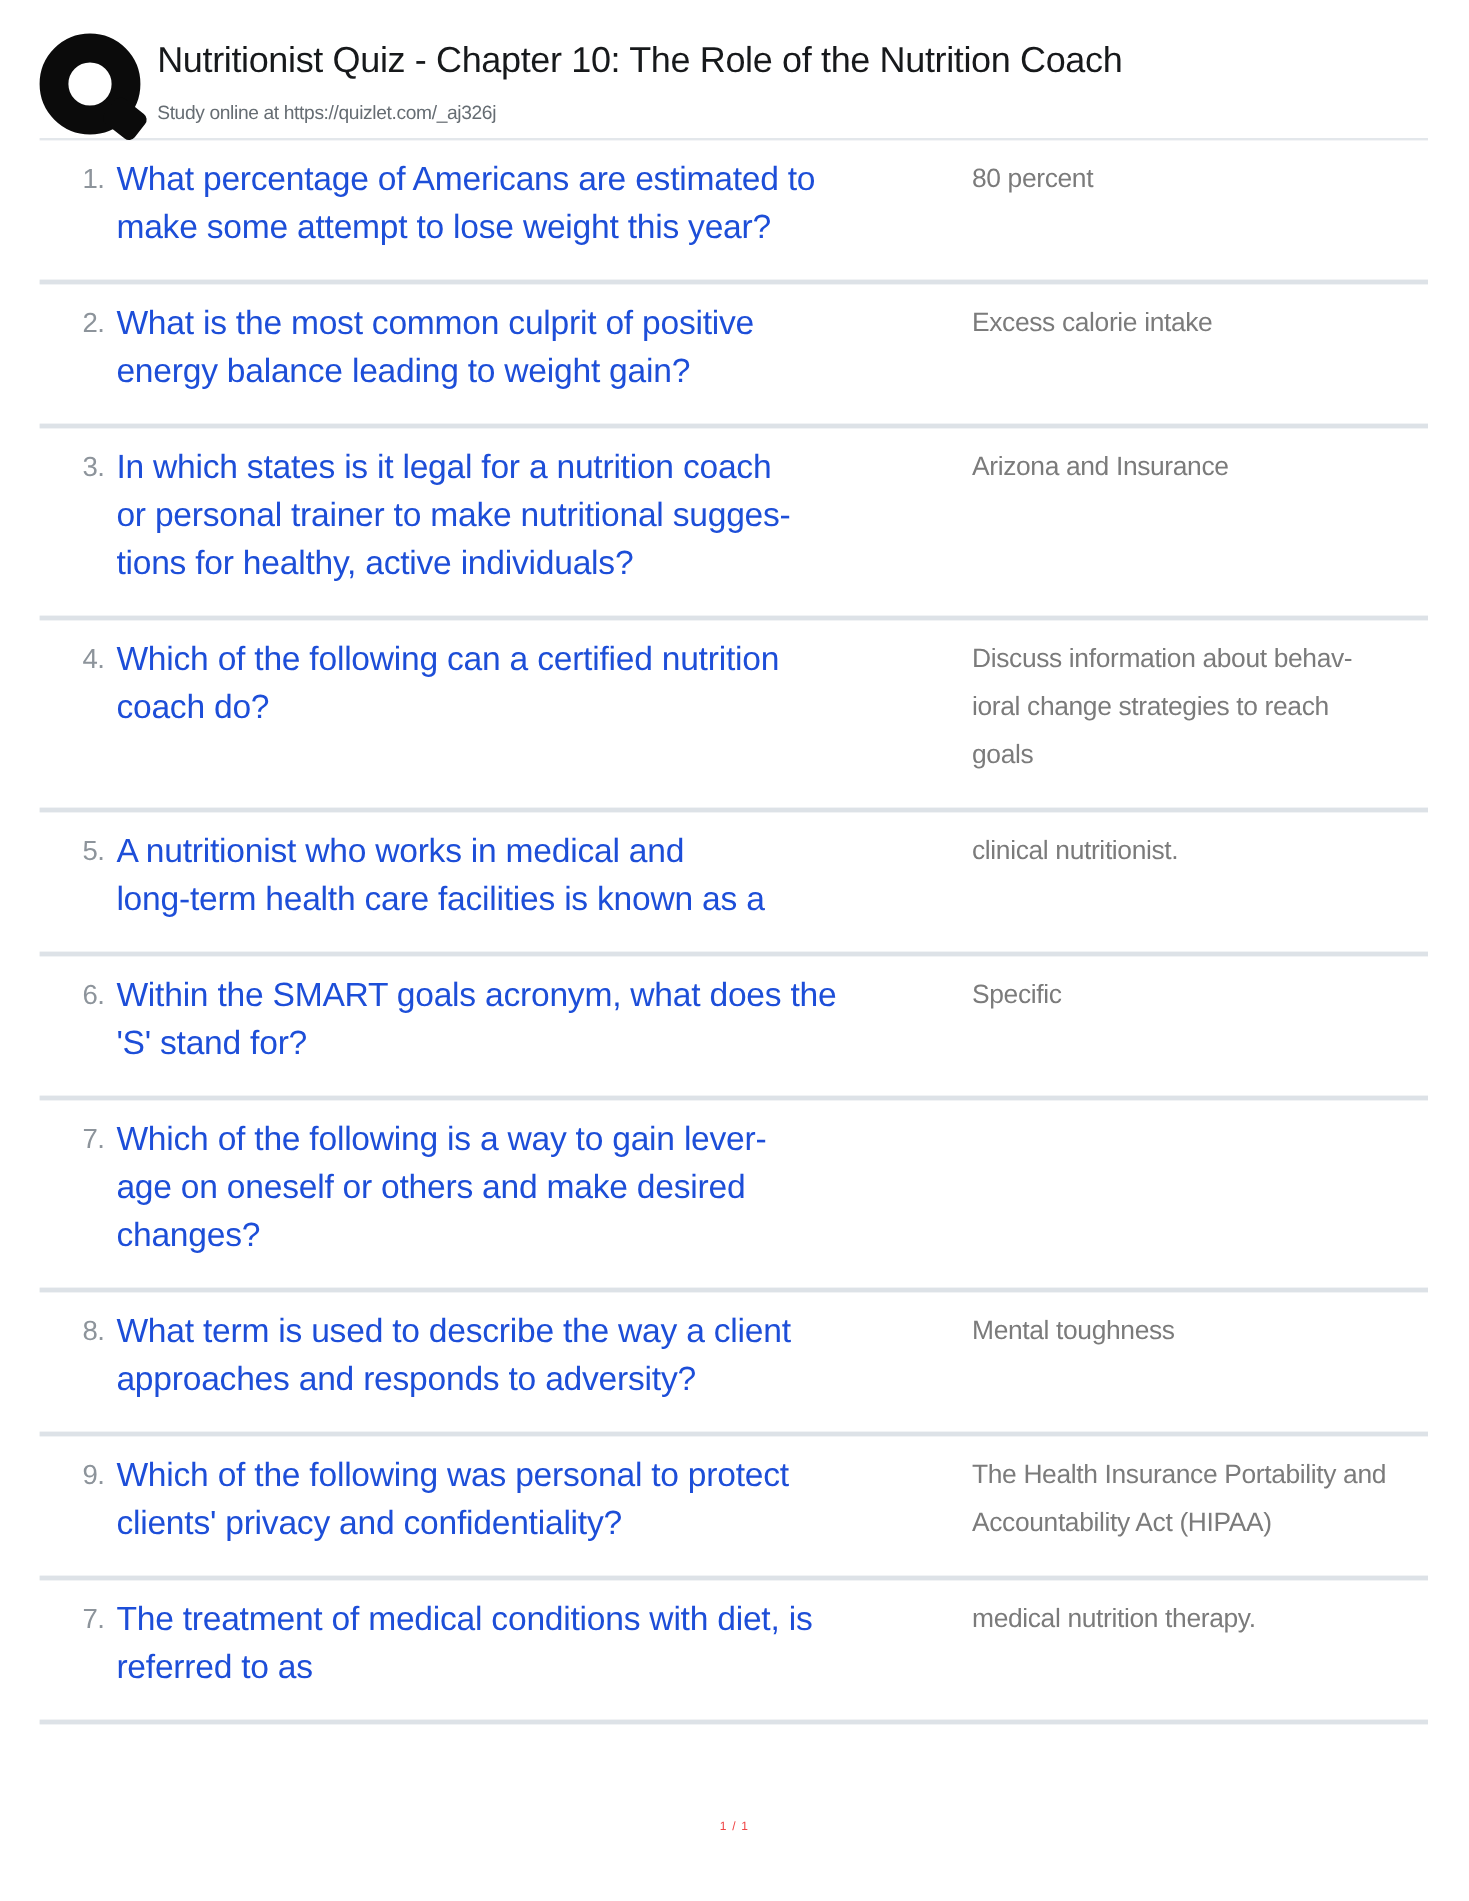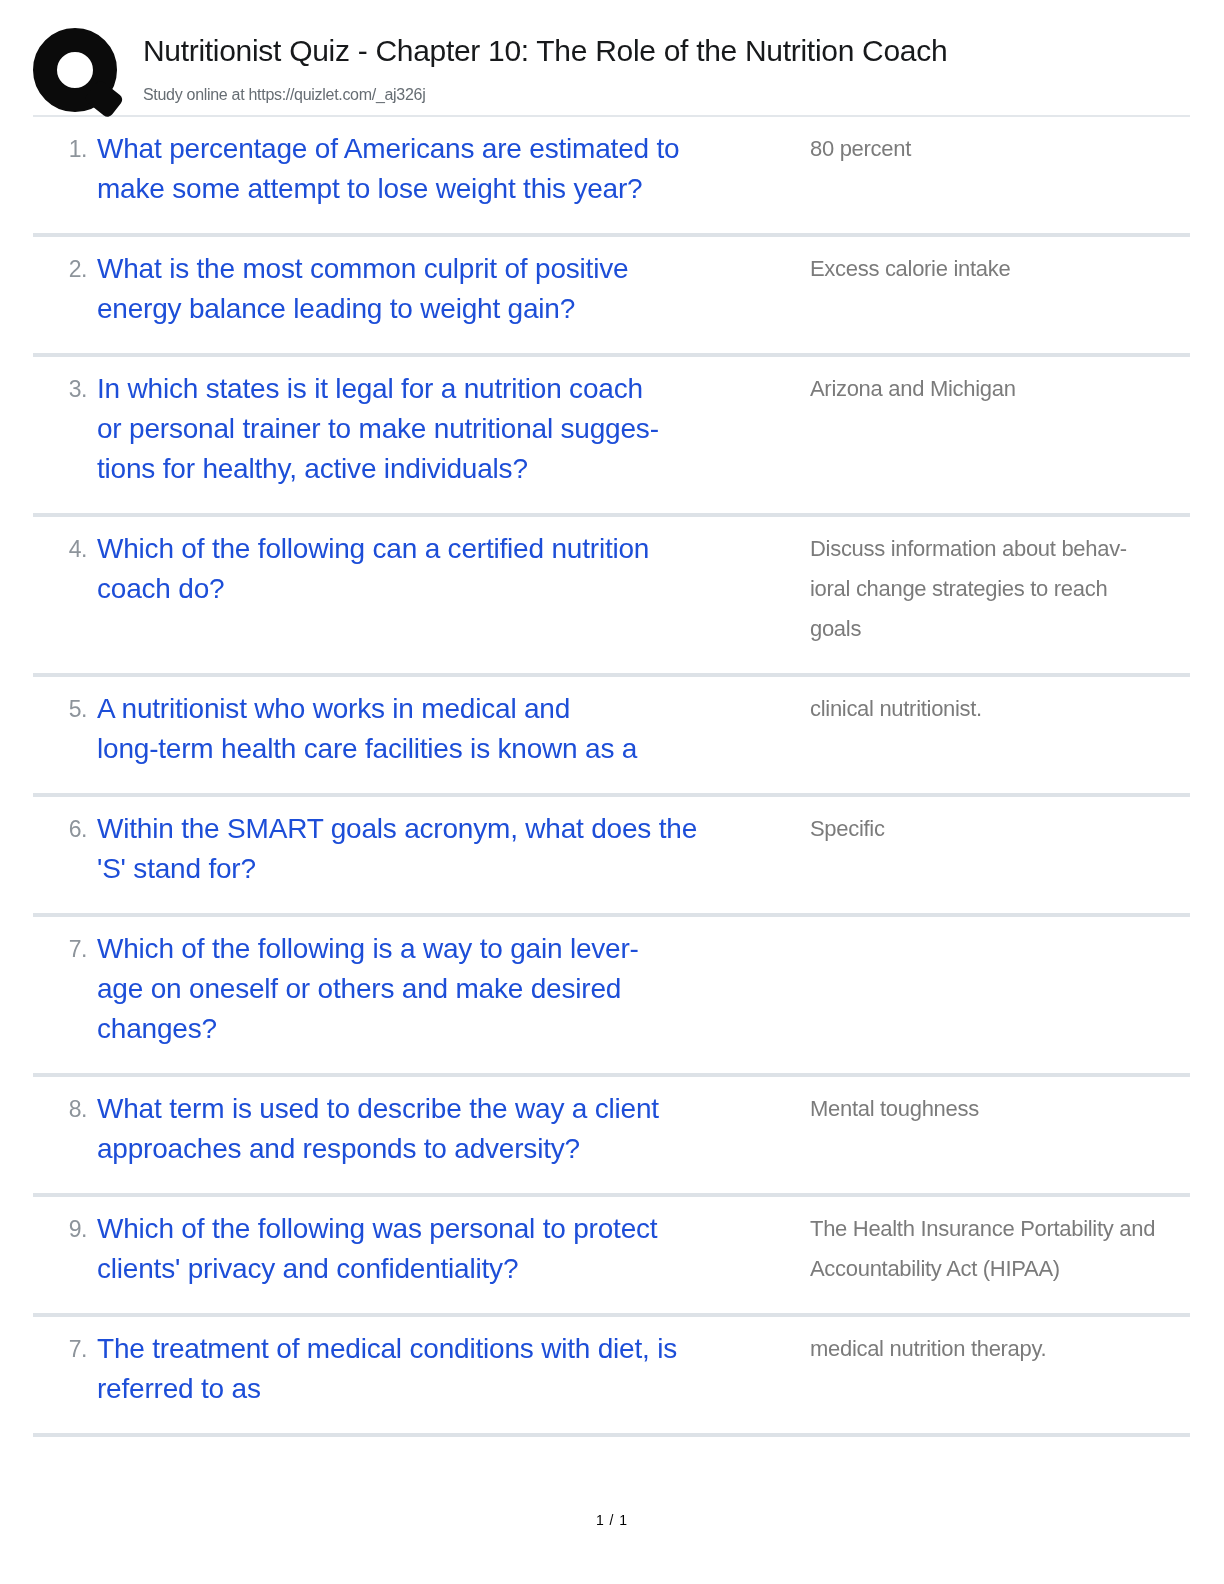--- a/index.html
+++ b/index.html
@@ -10,21 +10,21 @@
     height: 1584px;
     background: #ffffff;
     overflow: hidden;
     font-family: "Liberation Sans", sans-serif;
   }
 
   
   .header {
     display: flex;
     align-items: flex-start;
-    gap: 26px;
+    gap: 14px;
     margin: 28px 34px 0 33px;
     padding-bottom: 3px;
     border-bottom: 2px solid #e3e7eb;
   }
   .logo {
     position: relative;
     width: 84px;
     height: 84px;
     flex: 0 0 auto;
   }
@@ -95,22 +95,22 @@
     font-stretch: semi-condensed;
   }
 
   
   .footer {
     position: absolute;
     left: 0;
     right: 0;
     bottom: 56px;
     text-align: center;
-    font-size: 14px;
-    color: #000000;
+    font-size: 10px;
+    color: #ef4444;
     letter-spacing: 1px;
   }
 </style>
 </head>
 <body>
 
 <div class="page">
 
   <div class="header">
     <div class="logo">
@@ -137,21 +137,21 @@
         <div class="qtext">What is the most common culprit of positive
 energy balance leading to weight gain?</div>
         <div class="answer">Excess calorie intake</div>
       </div>
 
       <div class="qrow">
         <div class="qnum">3.</div>
         <div class="qtext">In which states is it legal for a nutrition coach
 or personal trainer to make nutritional sugges-
 tions for healthy, active individuals?</div>
-        <div class="answer">Arizona and Michigan</div>
+        <div class="answer">Arizona and Insurance</div>
       </div>
 
       <div class="qrow">
         <div class="qnum">4.</div>
         <div class="qtext">Which of the following can a certified nutrition
 coach do?</div>
         <div class="answer">Discuss information about behav-
 ioral change strategies to reach
 goals</div>
       </div>

